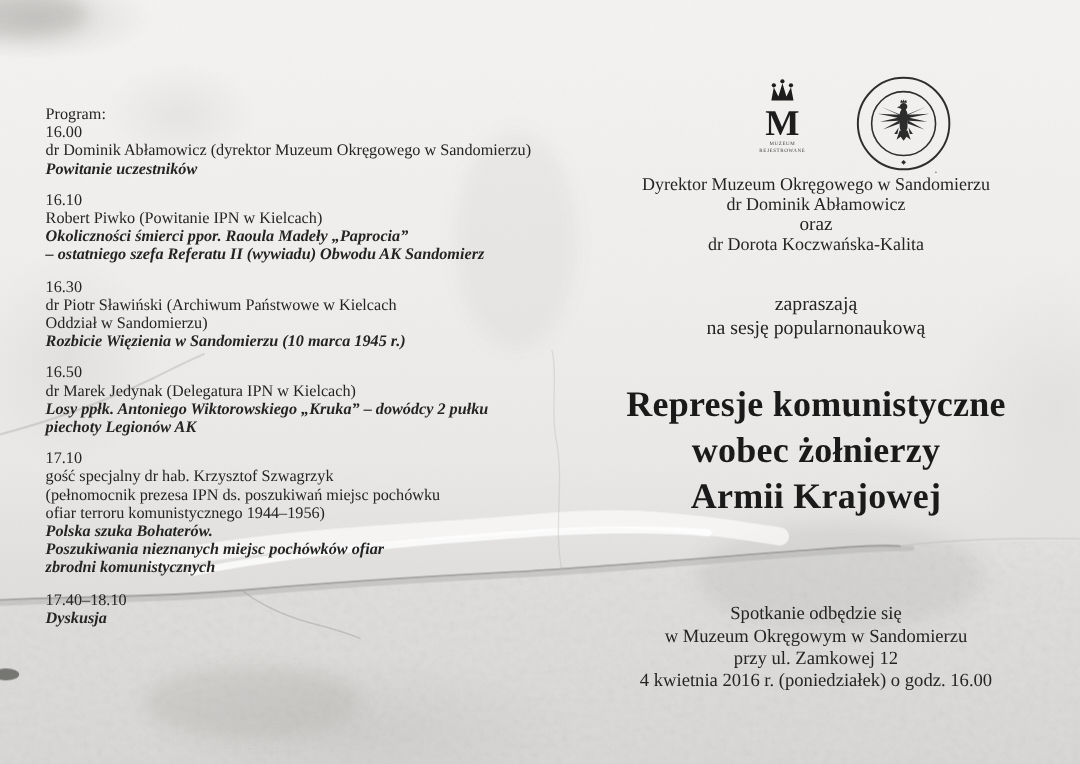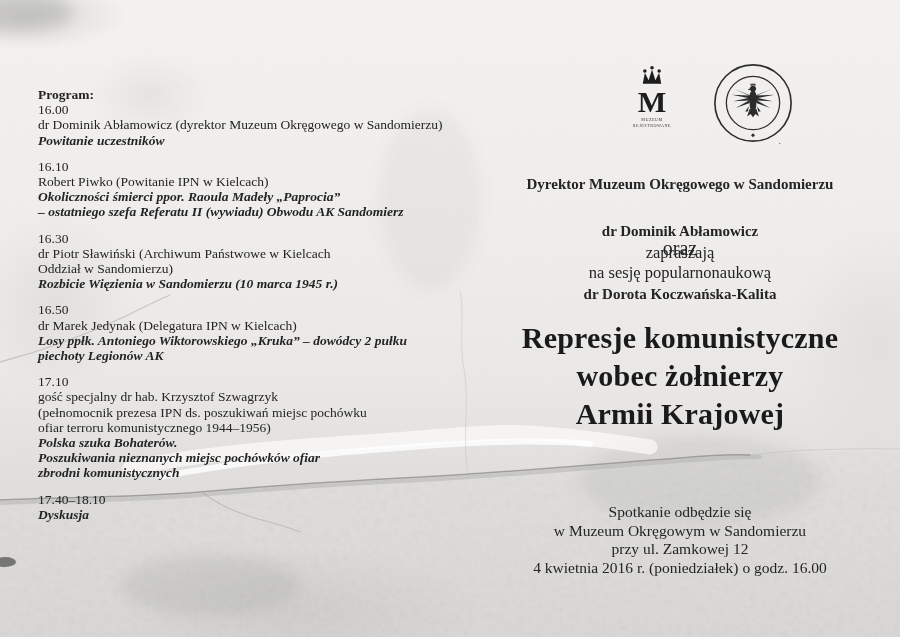--- a/index.html
+++ b/index.html
@@ -18,31 +18,31 @@
       linear-gradient(180deg,#f4f3f1 0%,#efeeec 38%,#eae9e7 60%,#e0dfdd 76%,#d9d8d6 100%);
   }
   .texture{position:absolute;left:0;top:0;}
   .panel{position:absolute;top:0;height:100%;}
   .panel-left{left:38px;width:440px;}
   .panel-right{left:470px;width:420px;text-align:center;}
 
   
   .program{position:absolute;left:0;top:87px;font-size:13.5px;line-height:15.2px;}
   .program .line{white-space:nowrap;}
-  .program-heading{font-weight:bold;}
+  .program-heading{font-weight:normal;}
   .session{margin-top:11px;}
   .session:first-of-type{margin-top:0;}
   .topic{font-weight:bold;font-style:italic;}
 
   
   .logos{position:absolute;top:60px;left:22px;width:100%;height:86px;
          display:flex;justify-content:center;align-items:center;gap:18px;}
   .hosts{position:absolute;top:146px;width:100%;}
-  .host-role,.host-name{font-weight:bold;font-size:15px;line-height:16.8px;white-space:nowrap;margin-top:30px;}
-  .host-conj{font-size:20px;line-height:16px;}
+  .host-role,.host-name{font-weight:normal;font-size:15px;line-height:16.8px;white-space:nowrap;}
+  .host-conj{font-size:16px;line-height:16px;}
   .invite{position:absolute;top:243px;width:100%;font-size:16.5px;line-height:19.5px;}
   .main-title{position:absolute;top:319px;width:100%;margin:0;
               font-size:30px;line-height:38px;font-weight:bold;color:#1a1a1a;letter-spacing:.2px;text-align:center;}
   .venue{position:absolute;top:503px;width:100%;font-size:15.5px;line-height:18.5px;}
   .venue .line,.invite .line,.main-title .line{white-space:nowrap;}
 </style>
 </head>
 <body>
 
 <div class="page">

